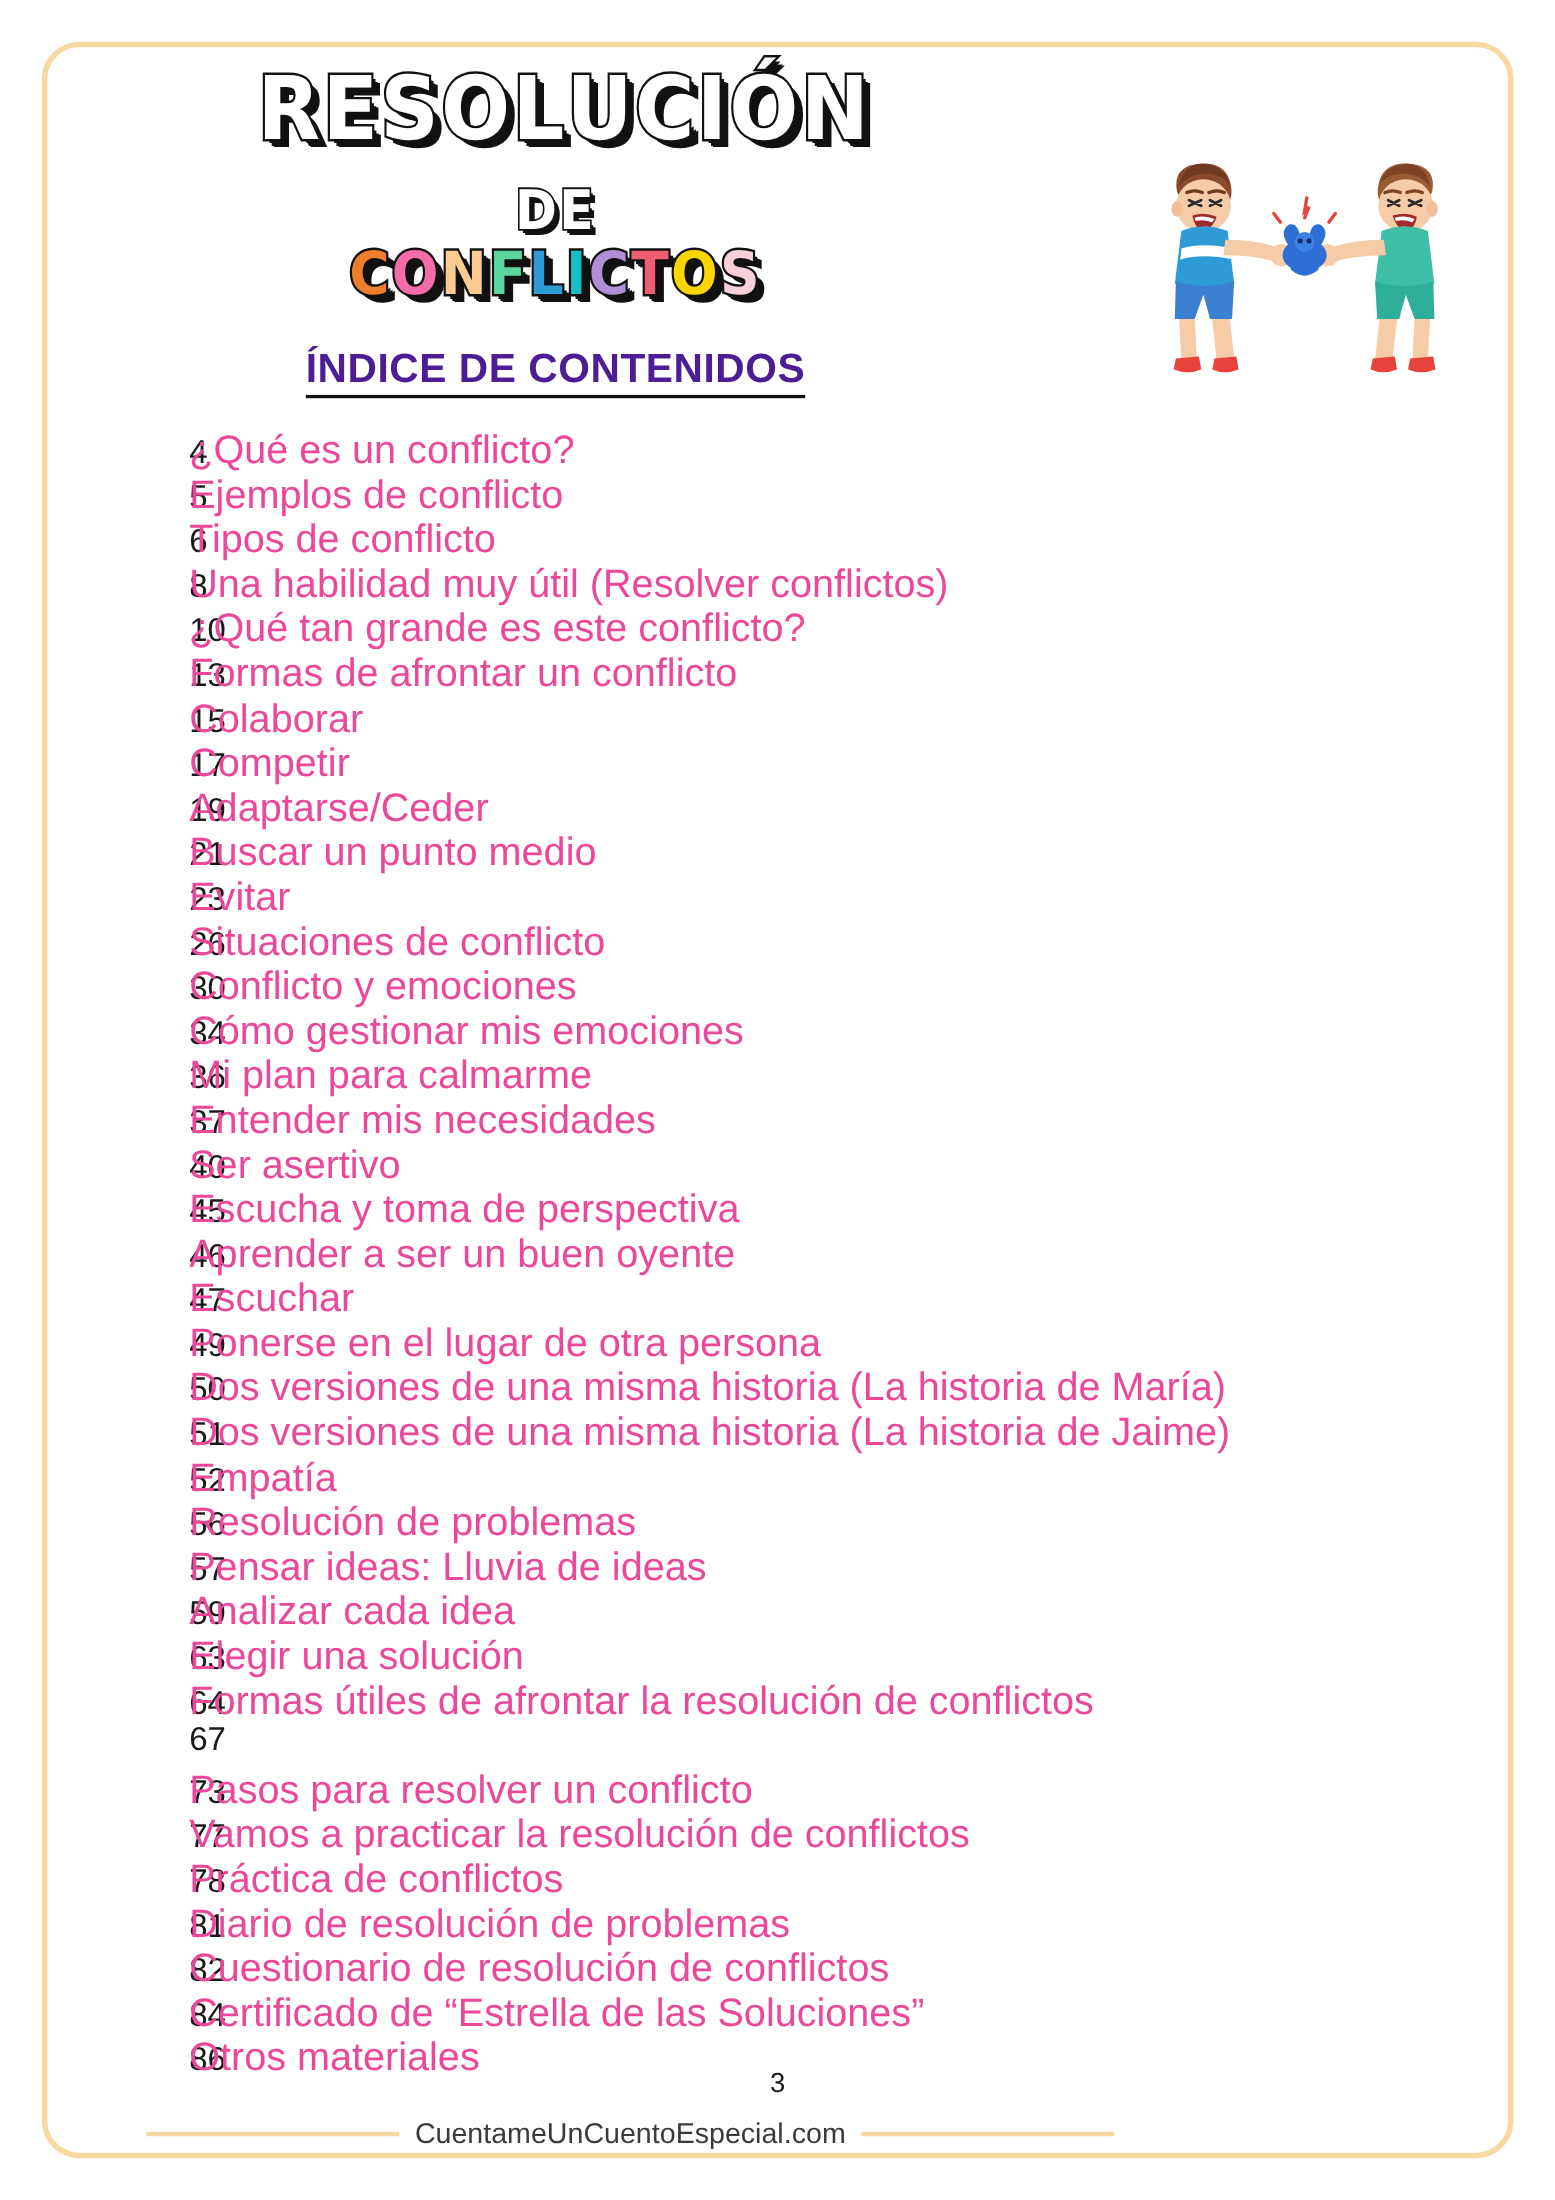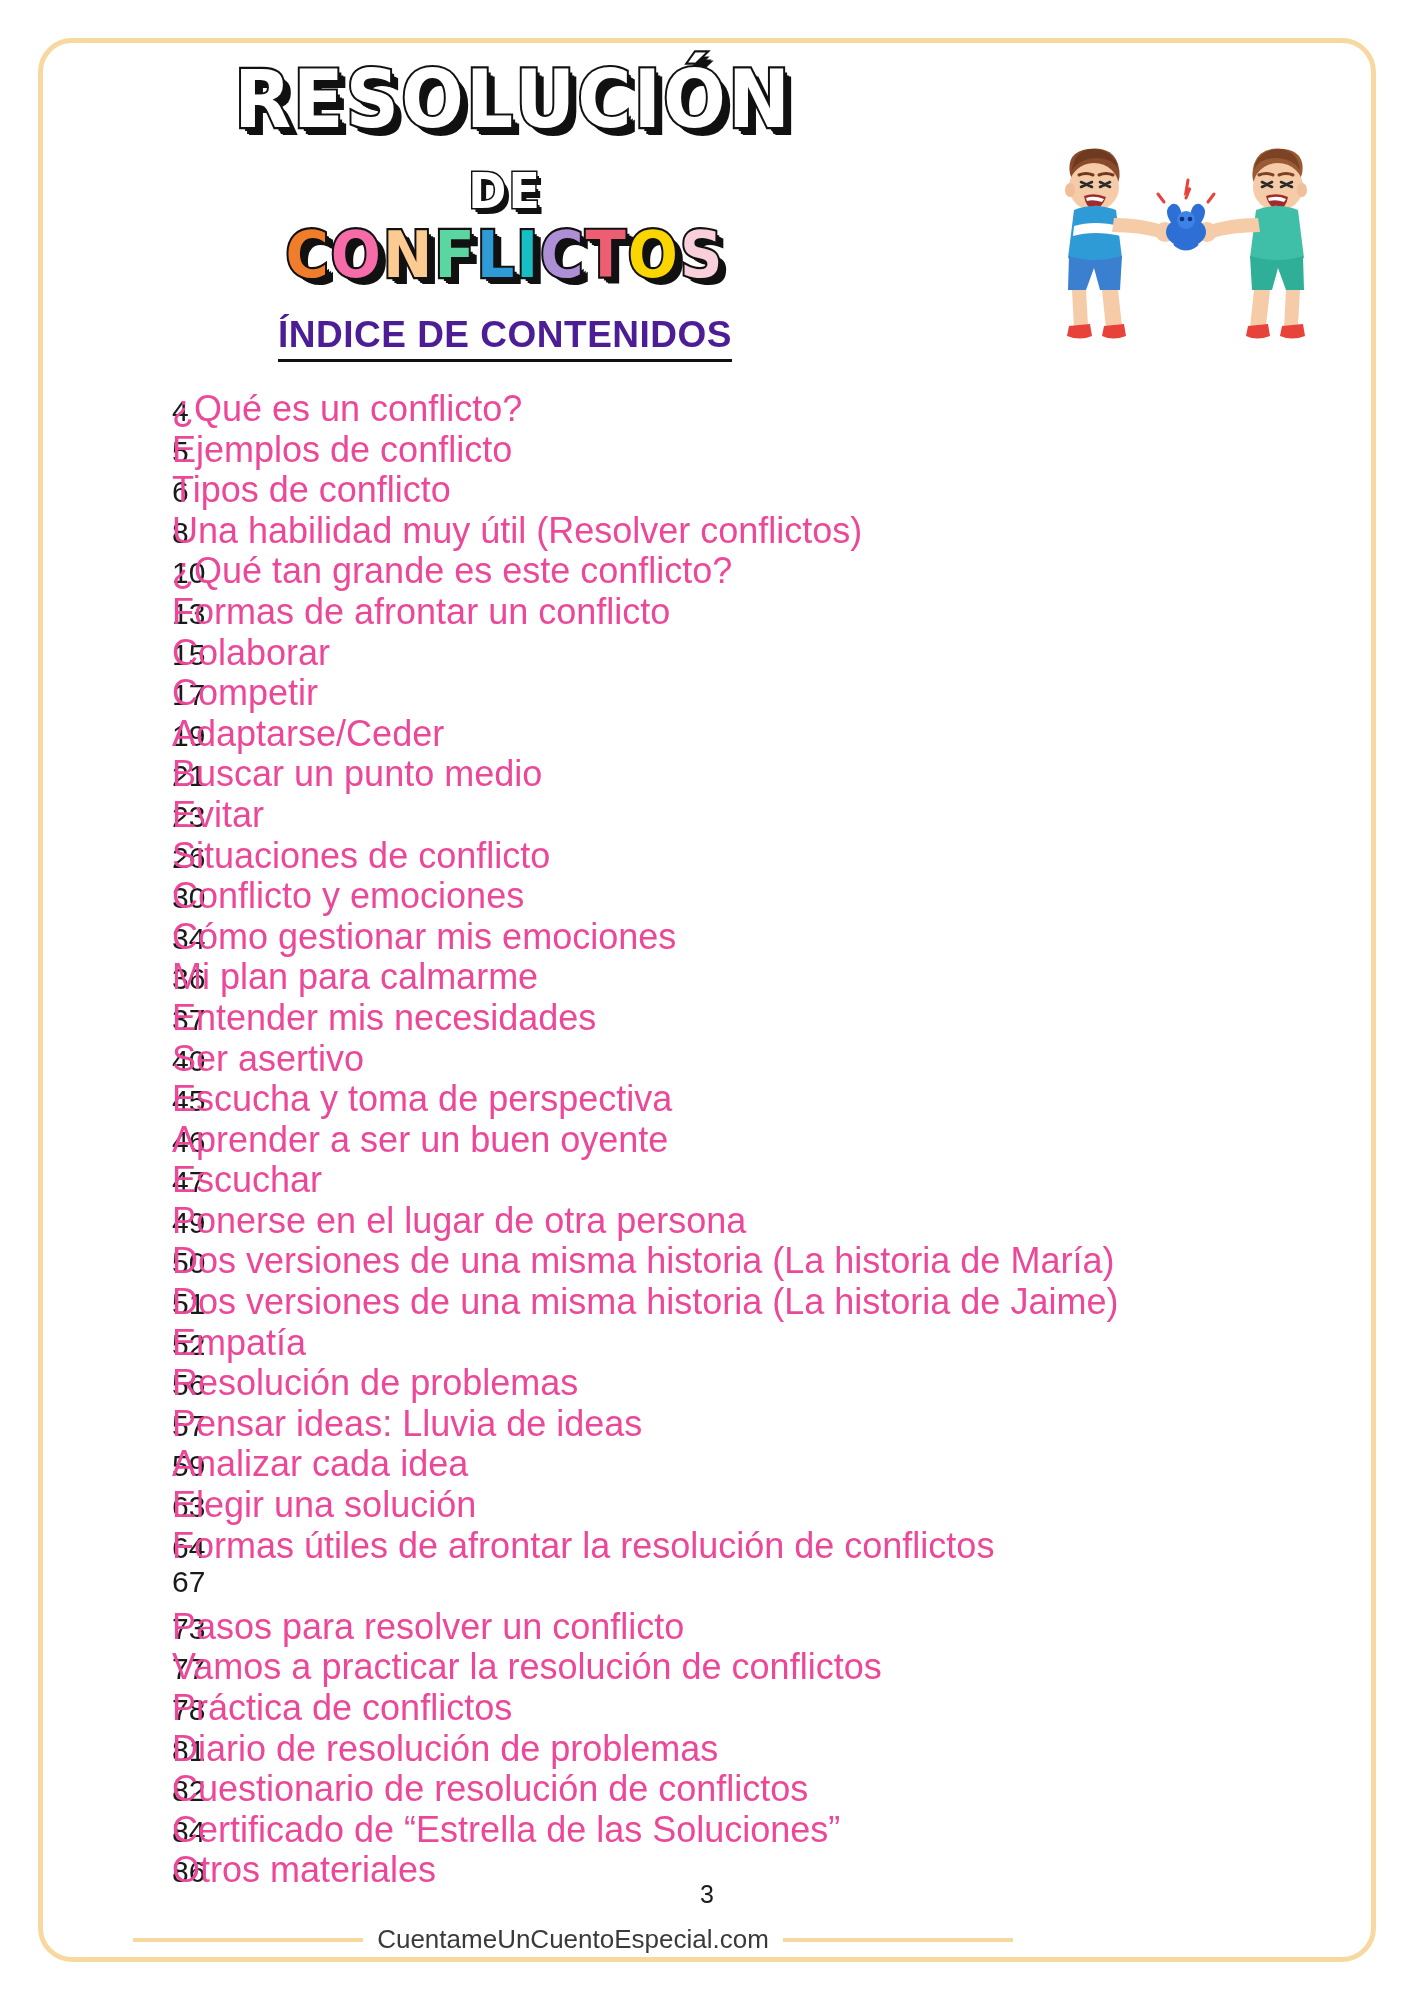--- a/index.html
+++ b/index.html
@@ -92,21 +92,21 @@
     font-weight: bold;
     transform: scaleY(1.08);
   }
 
   #title-conflictos {
     position: absolute;
     left: 0;
     top: 168px;
     width: 1010px;
     text-align: center;
-    font-size: 59px;
+    font-size: 50px;
   }
   #title-conflictos .ch {
     display: inline-block;
     -webkit-text-stroke: 4px #111111;
     paint-order: stroke fill;
     text-shadow:
        4px 4px 0 #111111,
        6px 6px 0 #111111,
        8px 7px 0 #111111;
     font-family: "DejaVu Sans", sans-serif;

